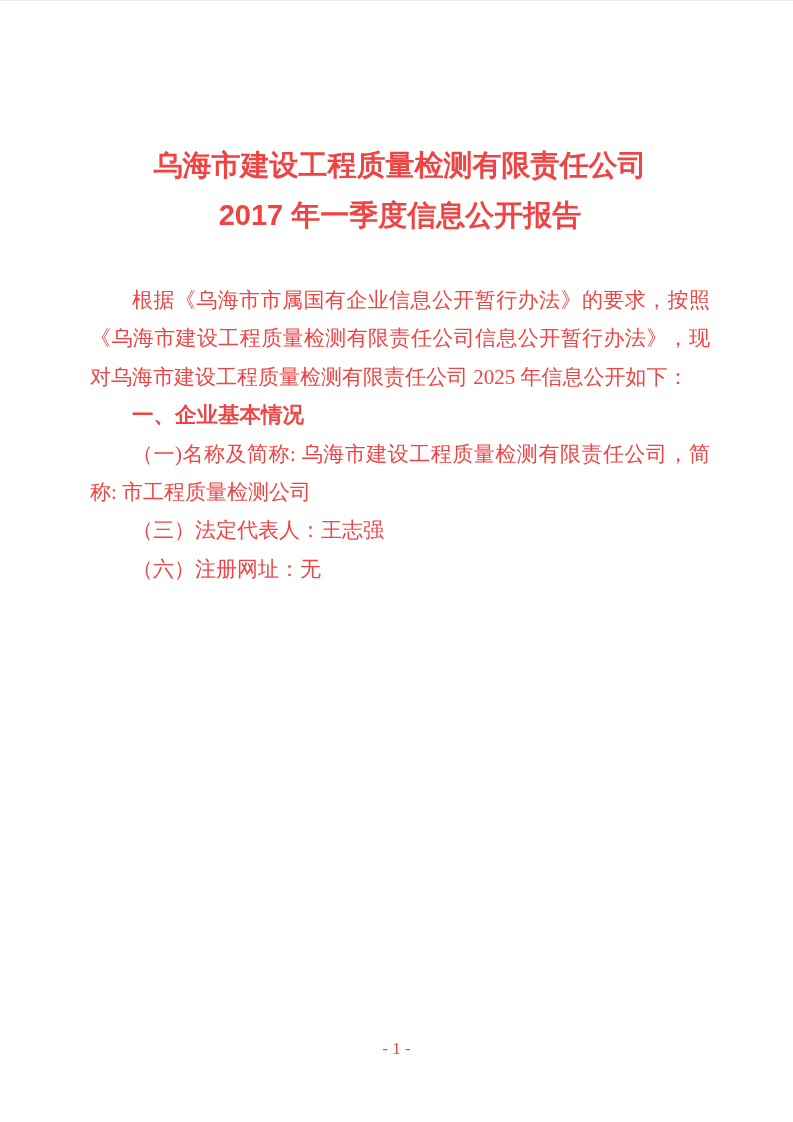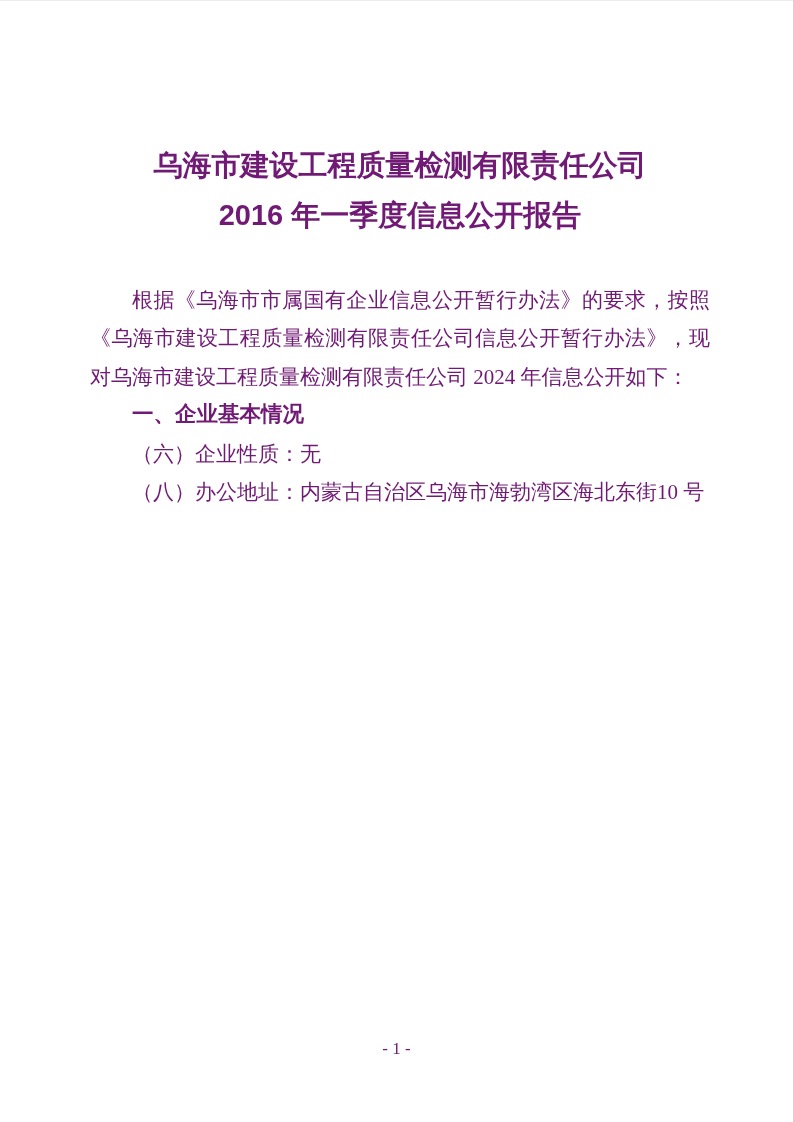--- a/index.html
+++ b/index.html
@@ -5,21 +5,21 @@
   html, body {
     margin: 0;
     padding: 0;
     background: #ffffff;
   }
   .page {
     position: relative;
     width: 793px;
     height: 1122px;
     background: #ffffff;
-    color: #701a75;
+    color: #ef4444;
     overflow: hidden;
     border-top: 1px solid #ececec;
     box-sizing: border-box;
   }
   .content {
     position: absolute;
     left: 90px;
     top: 0;
     width: 620px;
   }
@@ -38,21 +38,21 @@
     font-family: "Liberation Serif", serif;
     font-size: 21px;
     line-height: 38.4px;
     text-align: justify;
   }
   .para {
     margin: 0;
     text-indent: 42px;
   }
   .section-heading {
-    font-family: Liberation Mono, monospace;
+    font-family: Liberation Sans, sans-serif;
     font-weight: 700;
     font-size: 21.5px;
     line-height: 38.4px;
     margin: 0;
     text-indent: 42px;
     text-align: left;
   }
   .footer {
     position: absolute;
     top: 1036px;
@@ -65,28 +65,29 @@
   }
 </style>
 </head>
 <body>
 
 <div class="page">
   <div class="content">
 
     <div class="title-block">
       <h1 class="doc-title">乌海市建设工程质量检测有限责任公司</h1>
-      <h1 class="doc-title">2016 年一季度信息公开报告</h1>
+      <h1 class="doc-title">2017 年一季度信息公开报告</h1>
     </div>
 
     <div class="body-text">
-      <p class="para">根据《乌海市市属国有企业信息公开暂行办法》的要求，按照《乌海市建设工程质量检测有限责任公司信息公开暂行办法》，现对乌海市建设工程质量检测有限责任公司 2024 年信息公开如下：</p>
+      <p class="para">根据《乌海市市属国有企业信息公开暂行办法》的要求，按照《乌海市建设工程质量检测有限责任公司信息公开暂行办法》，现对乌海市建设工程质量检测有限责任公司 2025 年信息公开如下：</p>
 
       <h2 class="section-heading">一、企业基本情况</h2>
 
-      <p class="para">（六）企业性质：无</p>
-      <p class="para">（八）办公地址：内蒙古自治区乌海市海勃湾区海北东街10 号</p>
+      <p class="para">（一)名称及简称: 乌海市建设工程质量检测有限责任公司，简称: 市工程质量检测公司</p>
+      <p class="para">（三）法定代表人：王志强</p>
+      <p class="para">（六）注册网址：无</p>
     </div>
 
   </div>
 
   <div class="footer">- 1 -</div>
 </div>
 
 </body></html>

